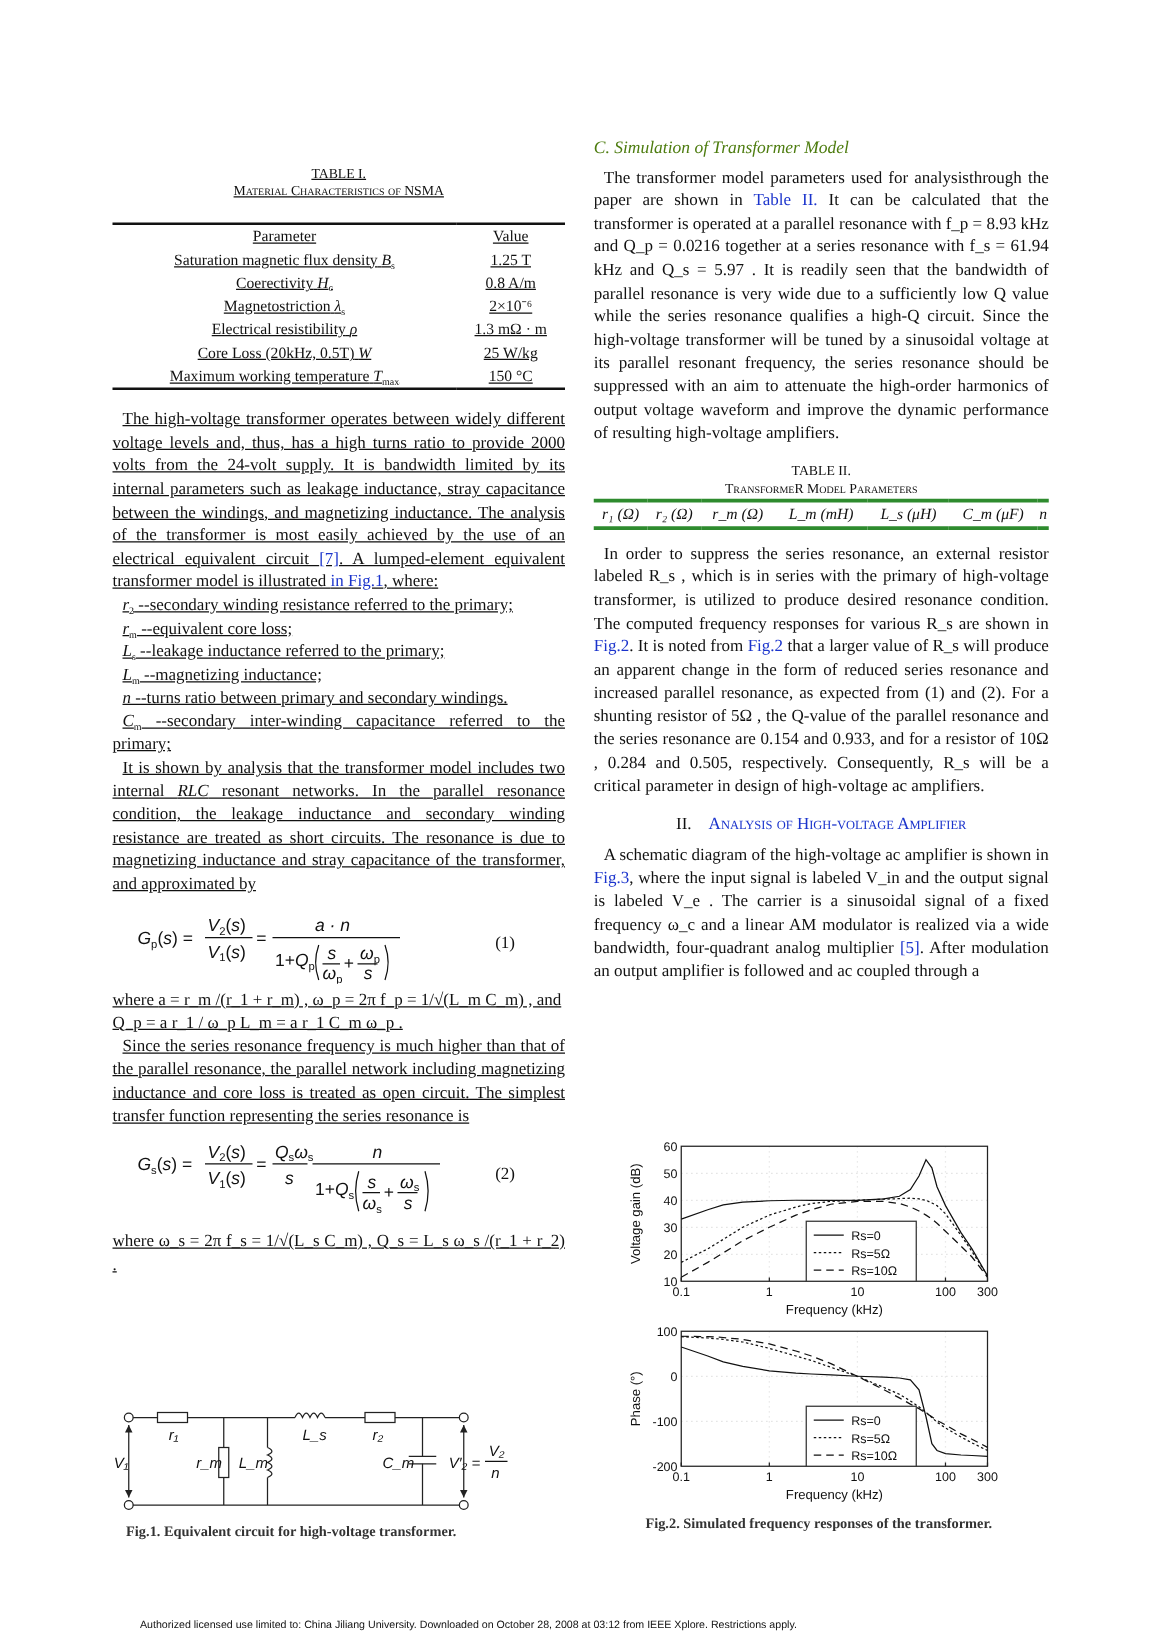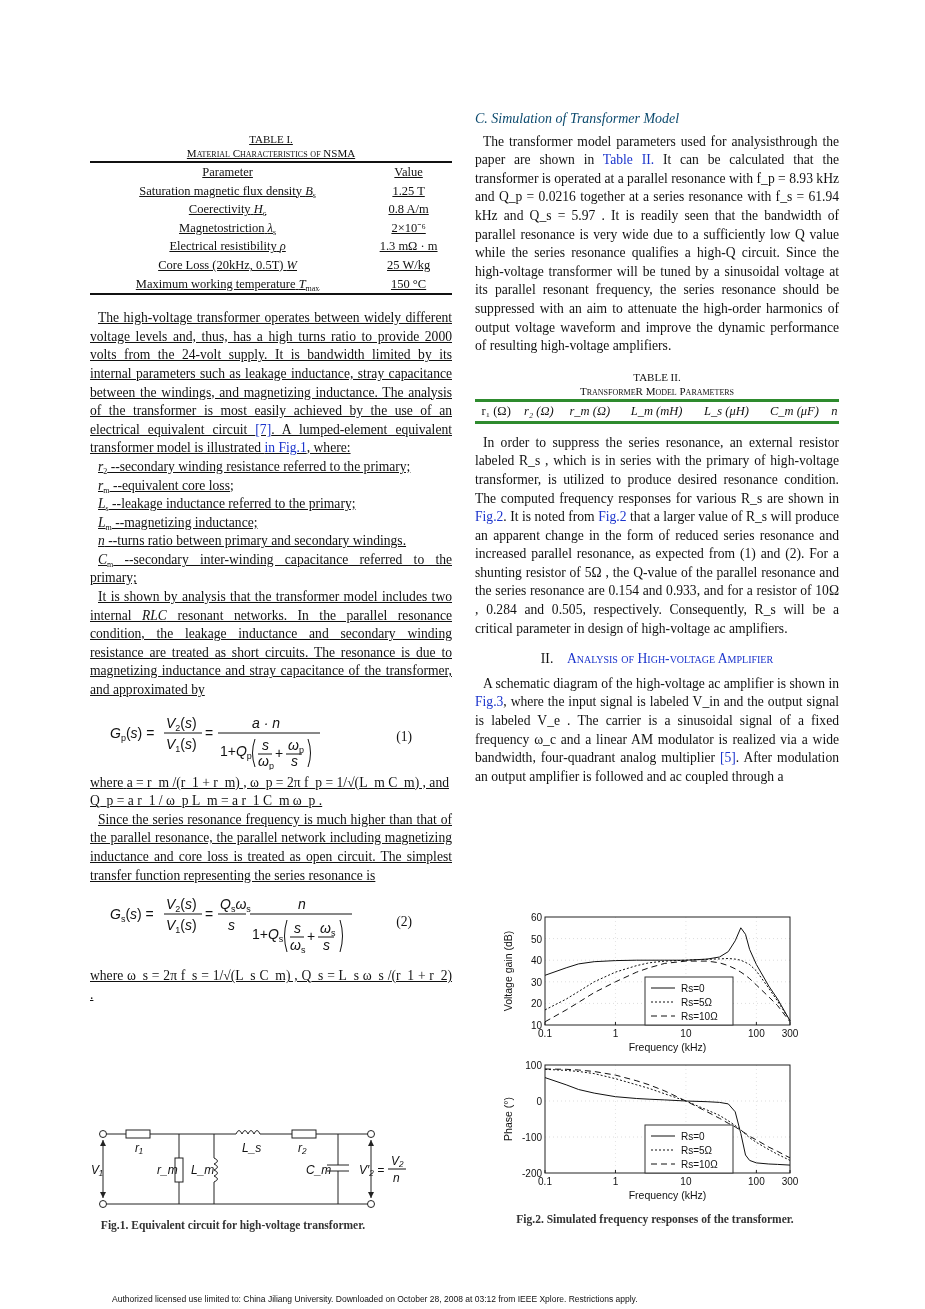--- a/index.html
+++ b/index.html
@@ -8,28 +8,28 @@
   .col { position:absolute; font-size:13.6px; line-height:18.6px; text-align:justify; }
   .col-left { left:90px; top:132px; width:362px;text-decoration:underline; }
   .col-right { left:475px; top:110px; width:364px; }
   p { margin:0; text-indent:8px; }
   .noind { text-indent:0; }
   .link { color:#1a33cc; }
   sub { font-size:8px; vertical-align:-3px; line-height:0; }
   .tbl-cap { text-align:center; font-size:11px; line-height:14px; }
   .smallcaps { font-variant:small-caps; }
   table { border-collapse:collapse; width:100%; }
-  .t1 { margin-top:1px; border-top:2px solid #111; border-bottom:2px solid #111; font-size:12.5px; }
+  .t1 { margin-top:18px; border-top:2px solid #111; border-bottom:2px solid #111; font-size:12.5px; }
   .t1 td { padding:0; line-height:18.6px; text-align:center; }
   .t2 { margin-top:1px; border-top:3px solid #2e8b2e; border-bottom:3px solid #2e8b2e; font-size:12.5px; }
   .t2 td { padding:0; line-height:19px; text-align:center; }
   .eq { position:relative; height:62px; margin:6px 0 6px 0; font-size:13.6px; }
   .eqnum { position:absolute; right:40px; top:22px; }
   .heading { text-align:center; margin:12px 0 6px 0; }
-  .subhead { color:#0c4a6e; font-style:italic; font-size:14px; margin-bottom:4px; }
+  .subhead { color:#4d7c0f; font-style:italic; font-size:14px; margin-bottom:4px; }
   .fig-cap { font-size:11.5px; color:#333; text-align:center;font-weight:bold; }
   .footer { position:absolute; left:112px; top:1294px; font-family:"Liberation Sans", sans-serif; font-size:8.5px; color:#111; }
   svg text { font-family:"Liberation Sans", sans-serif; }
   .chart { position:absolute; left:500px; }
   .circuit { position:absolute; left:88px; top:1120px; }
 </style>
 </head>
 <body>
 
 <div class="col col-left">
@@ -196,21 +196,21 @@
 <div class="col col-right">
   <div class="subhead">C. Simulation of Transformer Model</div>
   <p><span>The transformer model parameters used for analysisthrough the paper are shown in </span><span class="link">Table II.</span><span> It can be calculated that the transformer is operated at a parallel resonance with f_p = 8.93 kHz and Q_p = 0.0216 together at a series resonance with f_s = 61.94 kHz and Q_s = 5.97 . It is readily seen that the bandwidth of parallel resonance is very wide due to a sufficiently low Q value while the series resonance qualifies a high-Q circuit. Since the high-voltage transformer will be tuned by a sinusoidal voltage at its parallel resonant frequency, the series resonance should be suppressed with an aim to attenuate the high-order harmonics of output voltage waveform and improve the dynamic performance of resulting high-voltage amplifiers.</span></p>
 
   <div style="height:14px"></div>
   <div class="tbl-cap">TABLE II.</div>
   <div class="tbl-cap smallcaps">TransformeR Model Parameters</div>
   <table class="t2">
     <tbody>
         <tr id="t2head">
-          <td style=" margin-top: 37px;">r₁ (Ω)</td>
+          <td style="font-style: italic; margin-top: 37px;">r₁ (Ω)</td>
           <td style="font-style: italic;">r₂ (Ω)</td>
           <td style="font-style: italic; margin-top: 48px;">r_m (Ω)</td>
           <td style="font-style: italic;">L_m (mH)</td>
           <td style="font-style: italic;">L_s (μH)</td>
           <td style="font-style: italic;">C_m (μF)</td>
           <td style="font-style: italic;">n</td>
         </tr>
   </tbody>
     </table>
   <div style="height:10px"></div>

